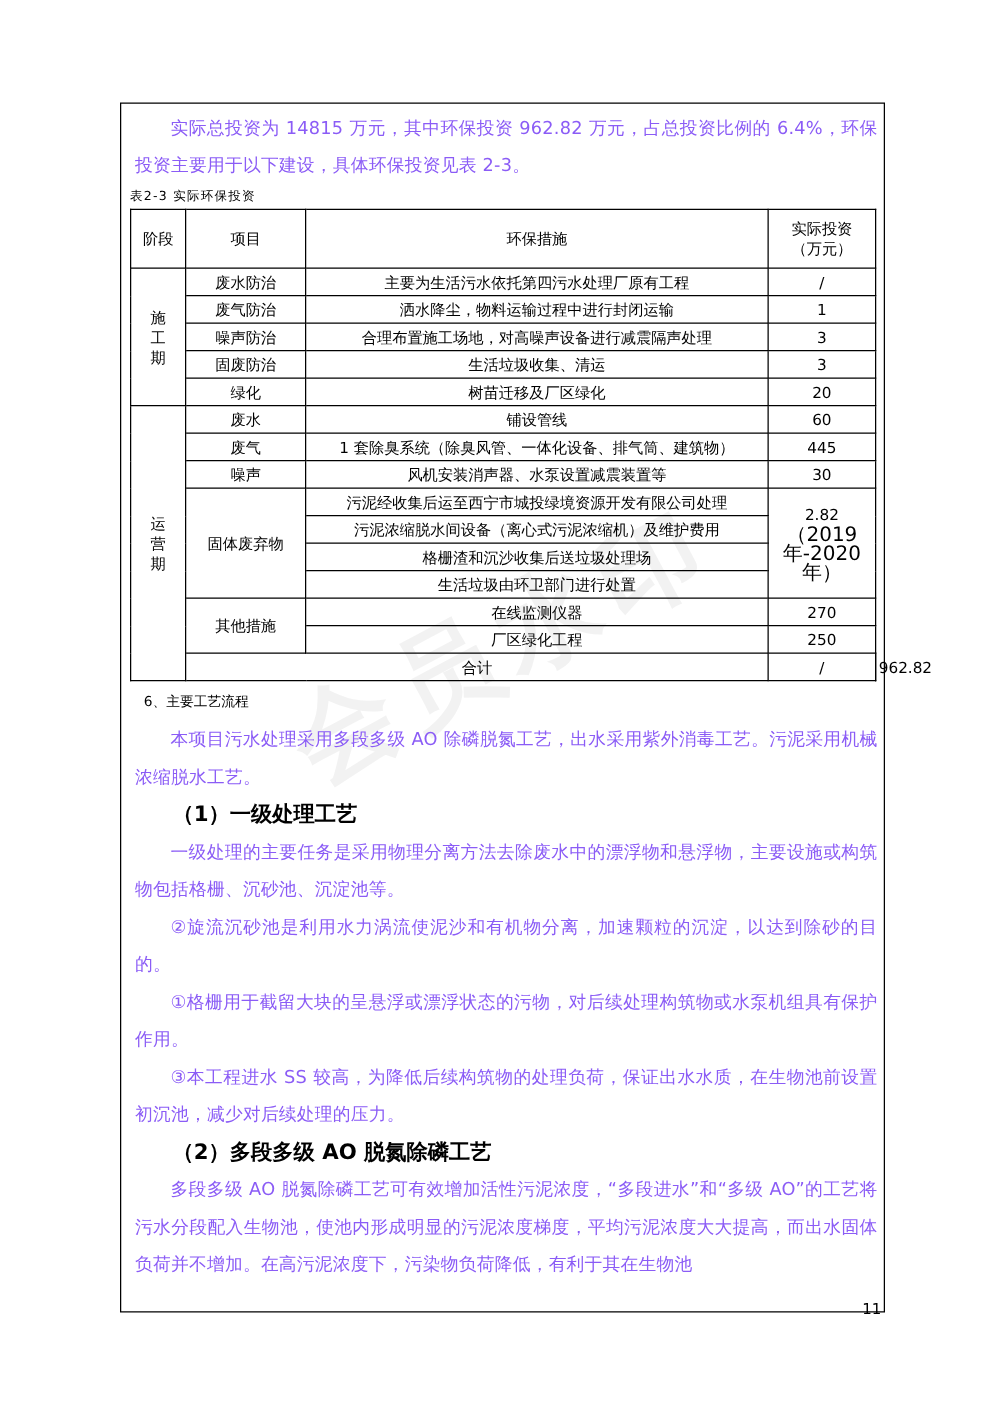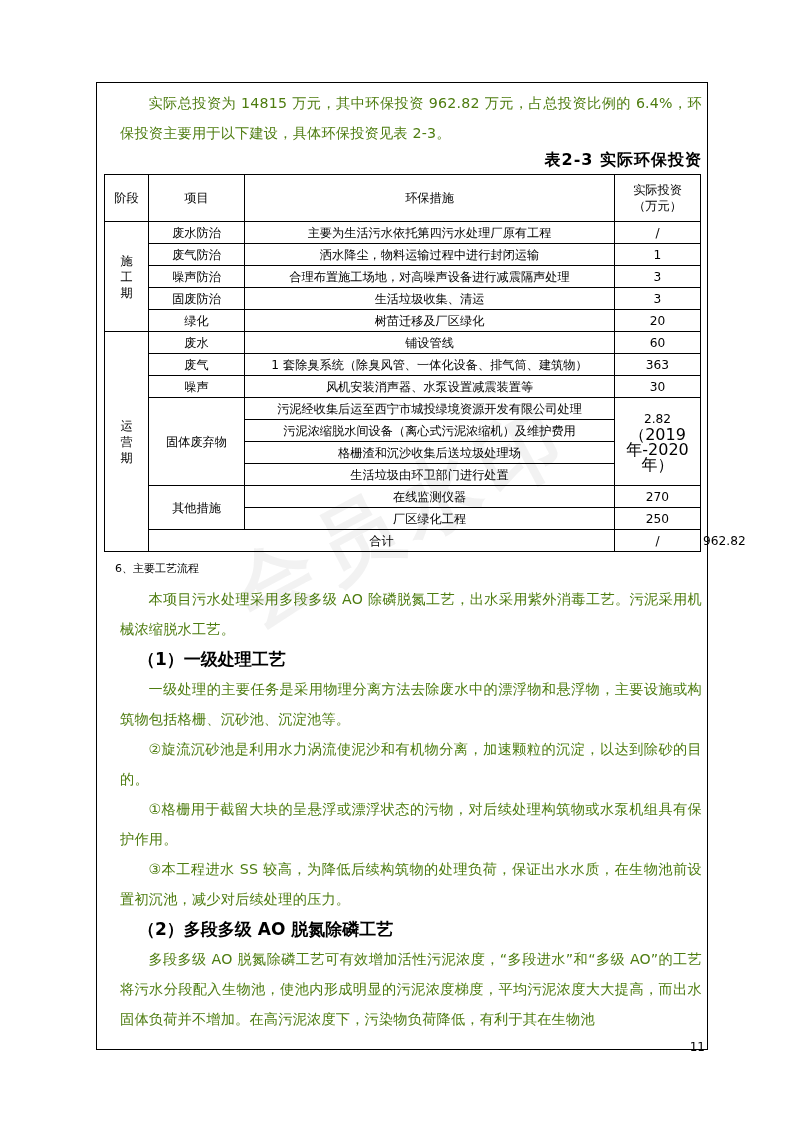--- a/index.html
+++ b/index.html
@@ -29,32 +29,32 @@
     box-sizing: border-box;
   }
   .content {
     position: absolute;
     left: 104px;
     top: 88px;
     width: 598px;
     box-sizing: border-box;
   }
   p.para {
-    margin: 0 0 0 16px;
+    margin: 0 0 0 4px;
     font-size: 14.2px;
     line-height: 30px;
-    color: #4d7c0f;
+    color: #8b5cf6;
     text-align: justify;
     letter-spacing: 0.2px;
   }
   .indent2 { text-indent: 2em; }
   .table-title {
-    text-align: right;
-    font-size: 16px;
-    font-weight: bold;
+    text-align: left;
+    font-size: 10px;
+    font-weight: normal;
     margin: 2px 0 3px 0;
     letter-spacing: 1px;
   }
   table.envtab {
     border-collapse: collapse;
     width: 596px;
     margin: 0 13px 2px 0;
     table-layout: fixed;
   }
   table.envtab td {
@@ -185,21 +185,21 @@
               <div>营</div>
               <div>期</div>
           </td>
           <td>废水</td>
           <td>铺设管线</td>
           <td>60</td>
         </tr>
         <tr class="rowh">
           <td>废气</td>
           <td>1 套除臭系统（除臭风管、一体化设备、排气筒、建筑物）</td>
-          <td>363</td>
+          <td>445</td>
         </tr>
         <tr class="rowh">
           <td>噪声</td>
           <td>风机安装消声器、水泵设置减震装置等</td>
           <td>30</td>
         </tr>
 
         <tr class="rowh">
           <td rowspan="4">固体废弃物</td>
           <td>污泥经收集后运至西宁市城投绿境资源开发有限公司处理</td>

